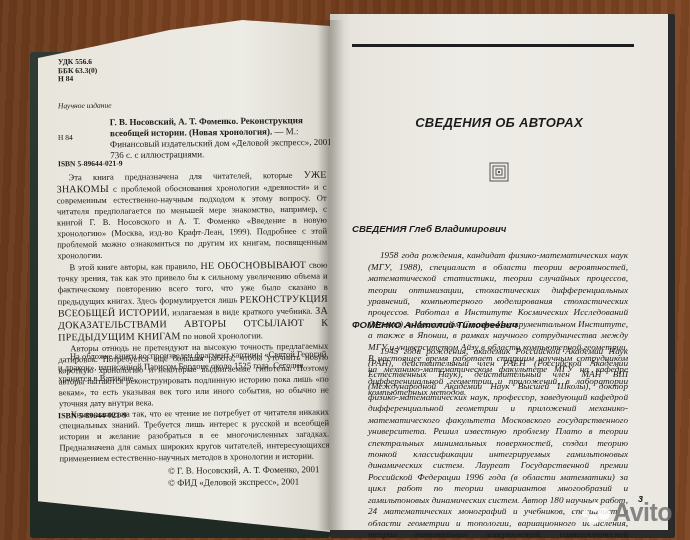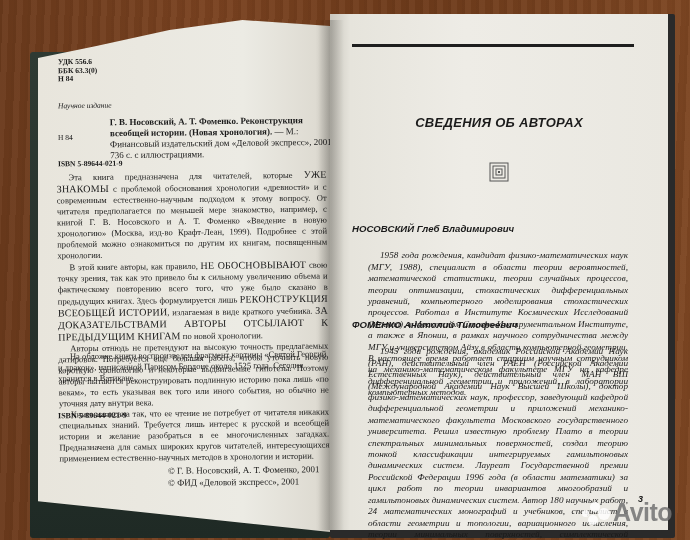--- a/index.html
+++ b/index.html
@@ -109,21 +109,21 @@
   <div class="rp-rule"></div>
   <div class="rp-title">СВЕДЕНИЯ ОБ АВТОРАХ</div>
   <svg class="rp-ornament" viewBox="0 0 20 20">
     <rect x="1" y="1" width="18" height="18" fill="none" stroke="#555" stroke-width="1"></rect>
     <rect x="4" y="4" width="12" height="12" fill="none" stroke="#555" stroke-width="1"></rect>
     <rect x="7" y="7" width="6" height="6" fill="none" stroke="#555" stroke-width="1"></rect>
     <rect x="9" y="9" width="2" height="2" fill="#555"></rect>
   </svg>
 
   <div class="rp-body rp-a1">
-    <div class="rp-name">НОСОВСКИЙ Глеб Владимирович</div>
+    <div class="rp-name">СВЕДЕНИЯ Глеб Владимирович</div>
     <p>1958 года рождения, кандидат физико-математических наук (МГУ, 1988), специалист в области теории вероятностей, математической статистики, теории случайных процессов, теории оптимизации, стохастических дифференциальных уравнений, компьютерного моделирования стохастических процессов. Работал в Институте Космических Исследований (Москва), в Московском Станко-Инструментальном Институте, а также в Японии, в рамках научного сотрудничества между МГУ и университетом Айзу в области компьютерной геометрии. В настоящее время работает старшим научным сотрудником на механико-математическом факультете МГУ на кафедре дифференциальной геометрии и приложений, в лаборатории компьютерных методов.</p>
   </div>
 
   <div class="rp-body rp-a2">
     <div class="rp-name">ФОМЕНКО Анатолий Тимофеевич</div>
     <p>1945 года рождения, академик Российской Академии Наук (РАН), действительный член РАЕН (Российской Академии Естественных Наук), действительный член МАН ВШ (Международной Академии Наук Высшей Школы), доктор физико-математических наук, профессор, заведующий кафедрой дифференциальной геометрии и приложений механико-математического факультета Московского государственного университета. Решил известную проблему Плато в теории спектральных минимальных поверхностей, создал теорию тонкой классификации интегрируемых гамильтоновых динамических систем. Лауреат Государственной премии Российской Федерации 1996 года (в области математики) за цикл работ по теории инвариантов многообразий и гамильтоновых динамических систем. Автор 180 научных работ, 24 математических монографий и учебников, специалист в области геометрии и топологии, вариационного исчисления, теории минимальных поверхностей, симплектической топологии, гамильтоновой геометрии и механики, компьютерной геометрии.</p>
     <p>Автор нескольких книг по разработке и применению новых эмпирико-статистических методов к анализу исторических летописей, хронологии древности и средневековья.</p>
   </div>
 
   <div class="rp-pagenum">3</div>

